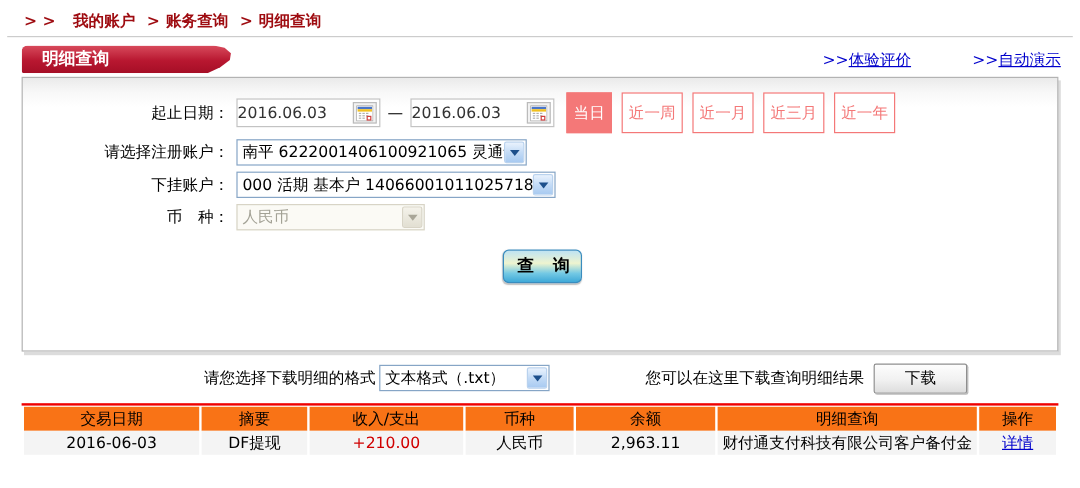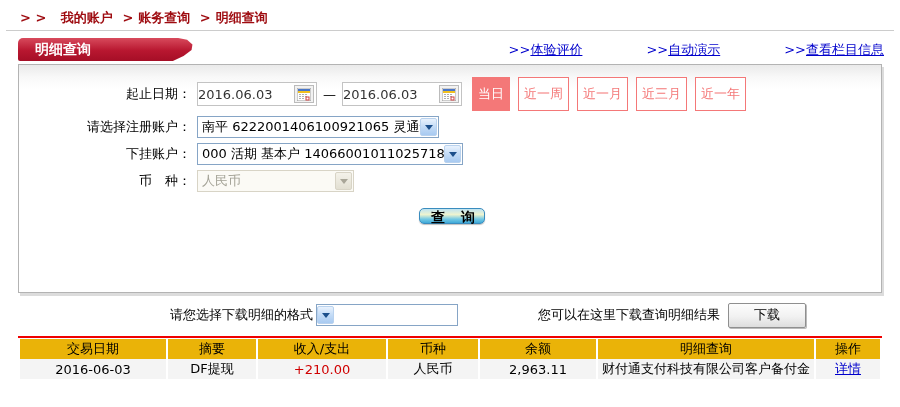--- a/index.html
+++ b/index.html
@@ -12,21 +12,21 @@
   .crumb-sep { margin:0 5px; }
   .top-divider { border-bottom:1px solid #cccccc; margin:0 6px; }
 
   
   .section-bar { position:relative; height:24px; margin-top:7px; display:flex; align-items:center; }
   .section-tab { position:absolute; left:18px; top:0; width:178px; height:23px; line-height:23px;
                  padding-left:17px; color:#fff; font-weight:bold; font-size:14px;
                  background:linear-gradient(180deg,#d84a5c 0%,#b81730 55%,#a50e26 100%);
                  border-radius:5px 0 0 2px;
                  clip-path:polygon(0 0,90% 0,95% 8%,98% 28%,97.5% 52%,93% 78%,87% 100%,0 100%); }
-  .section-links { position:absolute; right:16px; top:3px; display:flex; gap:64px; }
+  .section-links { position:absolute; right:16px; top:3px; display:flex; gap:51px; }
   .section-links .lk { color:#0000cc; white-space:nowrap; }
   .section-links .lk a { color:#0000cc; text-decoration:underline; }
 
   
   .panel { margin:2px 18px 0 18px; width:864px; height:229px;
            border:1px solid #b3b3b3; box-shadow:2px 3px 0 #dcdcdc;
            background:linear-gradient(180deg,#eaeaea 0px,#f8f8f8 12px,#ffffff 24px);
            padding-top:12px; }
   .frow { display:flex; align-items:center; margin-bottom:5px; }
   .flabel { width:172px; text-align:right; white-space:pre; }
@@ -71,58 +71,57 @@
   
   .radio-group { display:flex; align-items:center; }
   .radio { width:13px; height:13px; border-radius:50%; border:1px solid #5f84a8; background:#fff;
            display:inline-flex; align-items:center; justify-content:center; cursor:pointer; }
   .radio.checked::after { content:""; width:5px; height:5px; border-radius:50%; background:#2fa32f; }
   .rlabel { margin:0 0 0 6px; cursor:pointer; }
   .rgap1 { margin-left:28px; } .rgap2 { margin-left:30px; }
 
   
   .qrow { margin-top:16px; }
-  .query-btn { margin-left:400px; width:66px; height:16px; border:1px solid #3a8cbe; border-radius:5px;
+  .query-btn { margin-left:400px; width:66px; height:28px; border:1px solid #3a8cbe; border-radius:5px;
                background:linear-gradient(180deg,#bfe3f2 0%,#eef4cf 40%,#74c9e4 72%,#3fa9d8 100%);
                font-size:14px; font-weight:bold; color:#000; letter-spacing:6px; padding-left:8px;
                cursor:pointer; box-shadow:0 1px 1px rgba(0,0,0,.25); }
 
   
   .dlrow { margin-top:9px; padding-left:170px; display:flex; align-items:center; height:26px; }
   .dl-hint { margin-left:80px; }
   .dl-btn { margin-left:8px; width:78px; height:25px; border:1px solid #8f8f8f; border-radius:2px;
             background:linear-gradient(180deg,#fdfdfd 0%,#f1f1f1 55%,#dddddd 100%);
             font-size:13px; color:#000; cursor:pointer; box-shadow:1px 1px 0 #bbb; }
 
   
   .tablewrap { margin:8px 18px 0 18px; border-top:2px solid #ef0000; padding-top:1px; }
   table { width:864px; table-layout:fixed; border-collapse:separate; border-spacing:2px 0; }
   th,td { height:20px; font-weight:normal; text-align:center; font-size:13px;
           overflow:hidden; white-space:nowrap; }
-  thead th { background:#eab308;margin-left:10px; }
+  thead th { background:#f97316;margin-left:10px; }
   tbody td { background:#f4f4f4; }
   td.income { color:#d00000; }
 </style>
 </head>
 <body>
 
 <div class="breadcrumb">
   <span>&gt; &gt;</span>
   <span class="crumb-sep"></span><a href="#">我的账户</a>
   <span class="crumb-sep">&gt;</span><a href="#">账务查询</a>
   <span class="crumb-sep">&gt;</span><a href="#">明细查询</a>
 </div>
 <div class="top-divider"></div>
 
 <div class="section-bar">
   <div class="section-tab">明细查询</div>
   <div class="section-links">
     <span class="lk"><span>&gt;&gt;</span><a href="#">体验评价</a></span>
     <span class="lk"><span>&gt;&gt;</span><a href="#">自动演示</a></span>
-    <span class="lk"><span>&gt;&gt;</span><a href="#">查看栏目信息</a></span>
   </div>
 </div>
 
 <div class="panel">
 
   <div class="frow">
     <span class="flabel">起止日期：</span>
     <div class="fctrl">
       <div class="date-box">
         <span class="dval">2016.06.03</span>
@@ -215,20 +214,21 @@
 
 
   <div class="qrow">
     <button class="query-btn">查 询</button>
   </div>
 </div>
 
 <div class="dlrow">
   <span>请您选择下载明细的格式</span>
   <div class="xsel sel-format" style="margin-left:3px;">
+    <span class="sval">文本格式（.txt）</span>
     <span class="sarrow">
         <span class="chev"></span>
       </span>
   </div>
   <span class="dl-hint">您可以在这里下载查询明细结果</span>
   <button class="dl-btn">下载</button>
 </div>
 
 <div class="tablewrap">
   <table>

